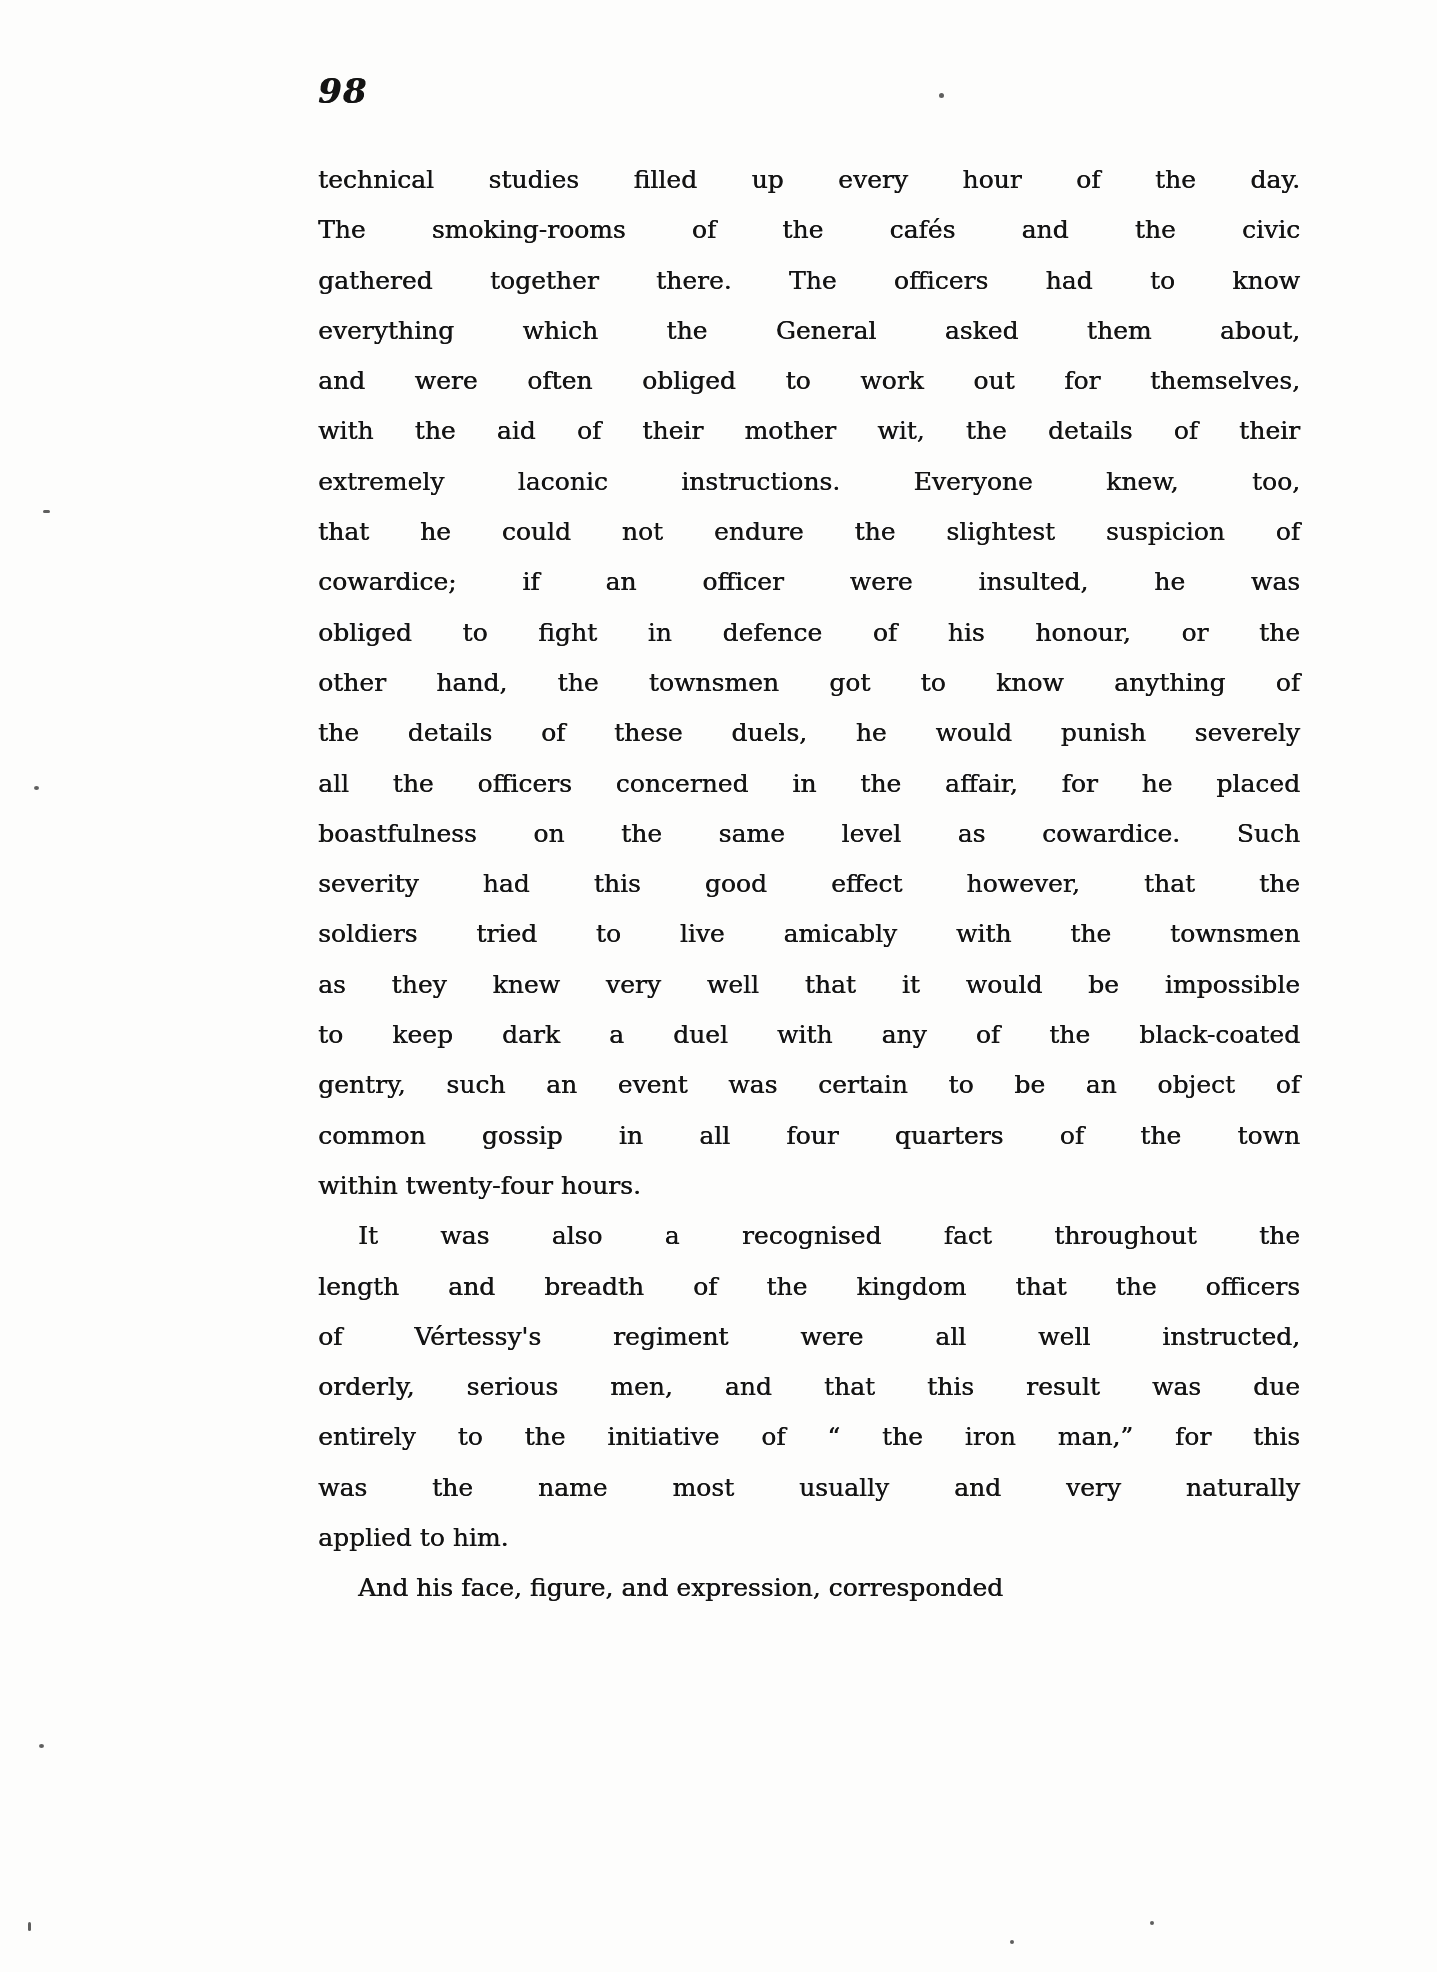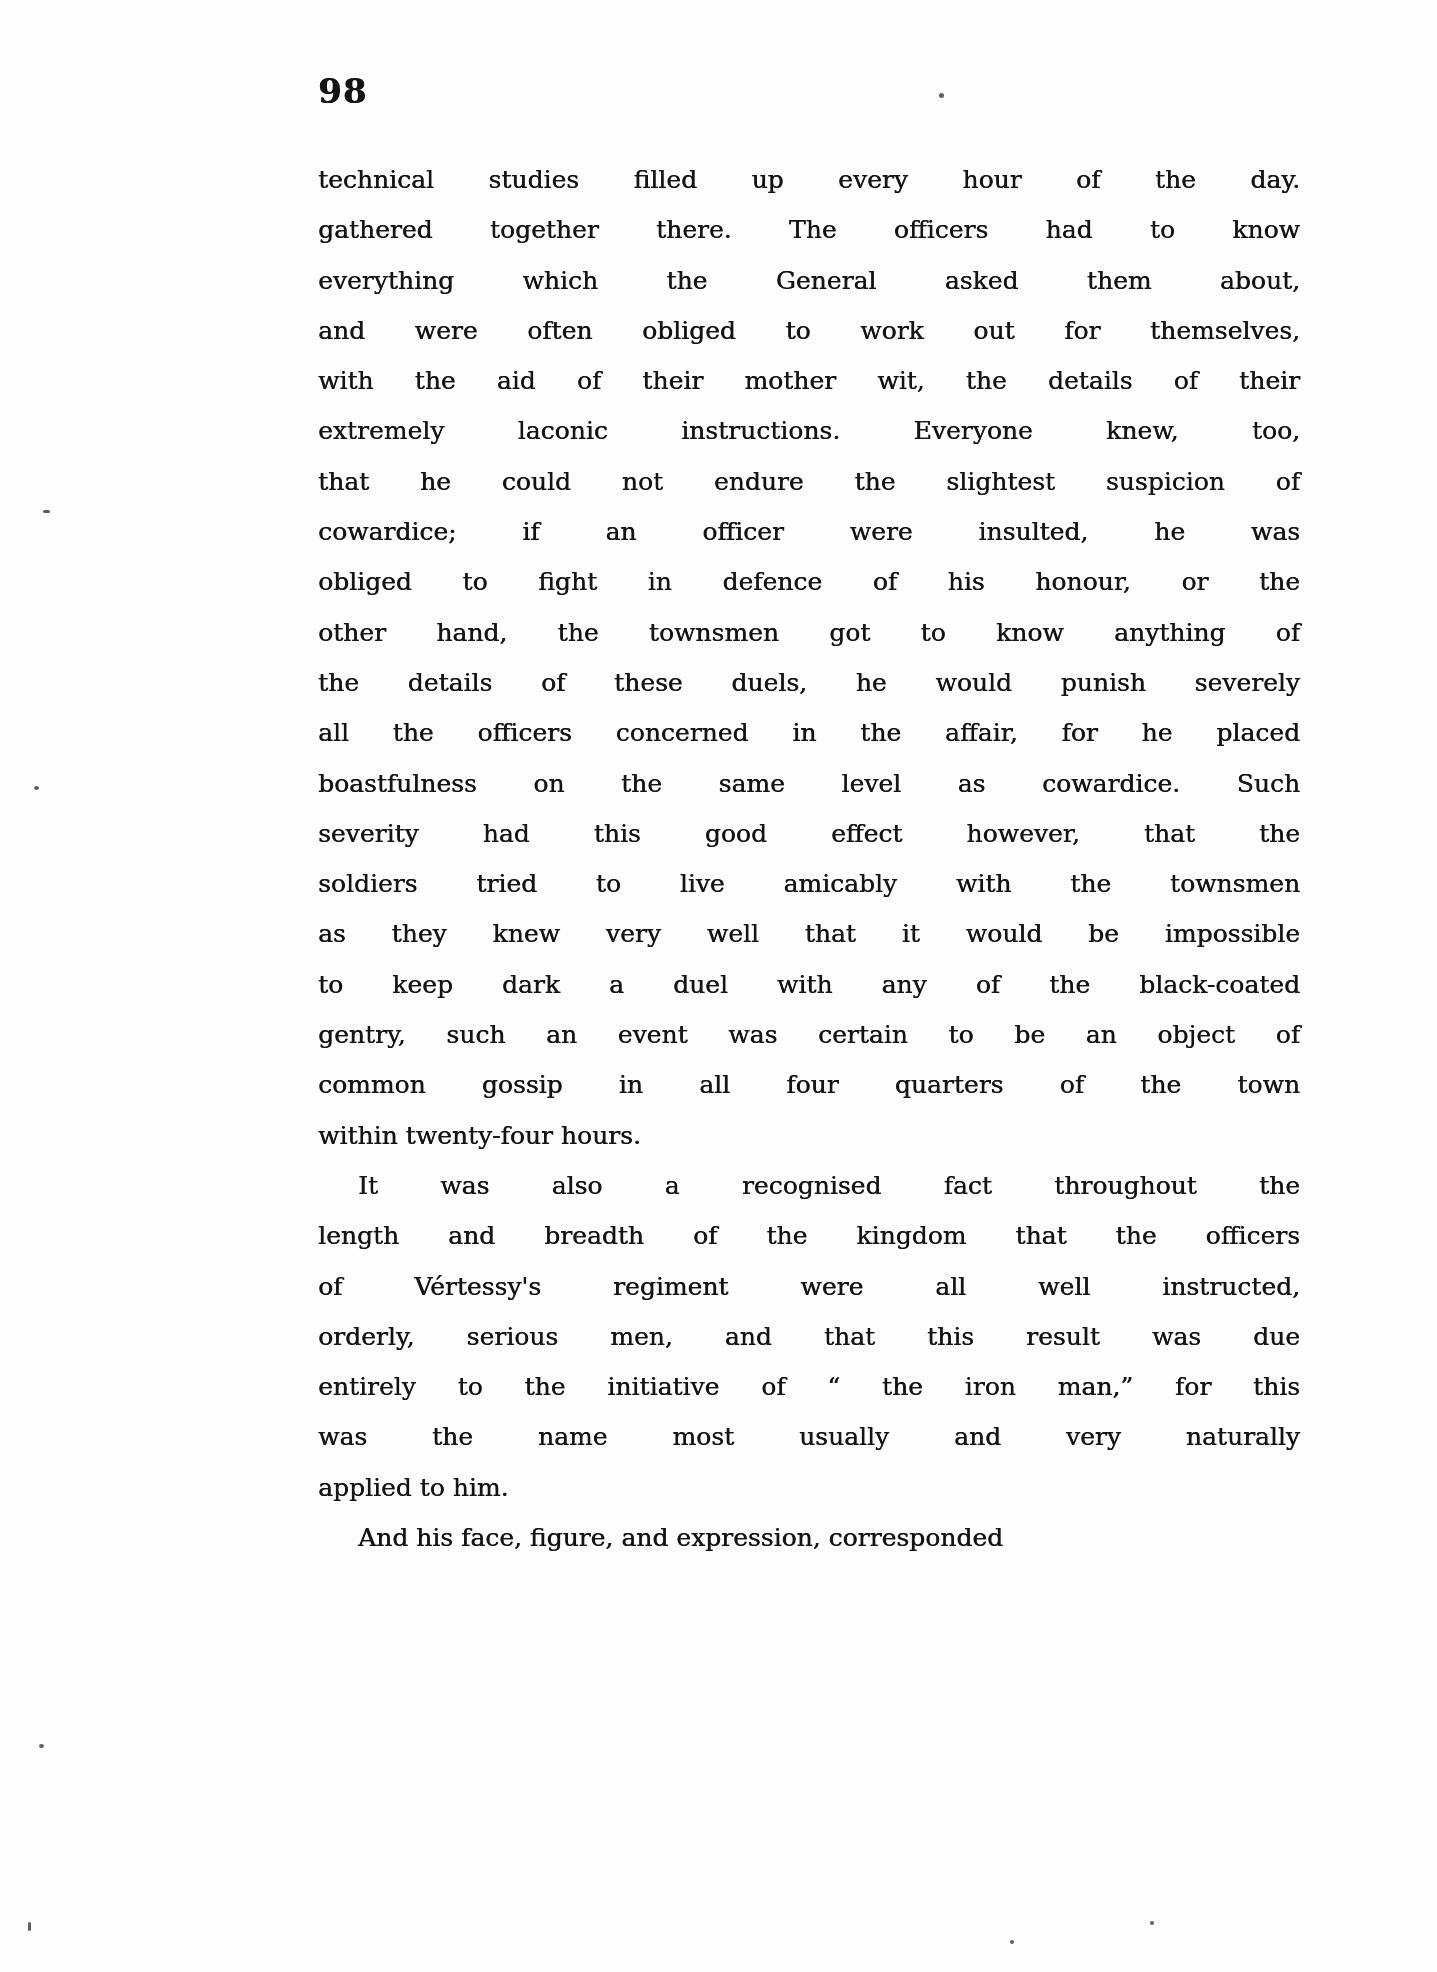--- a/index.html
+++ b/index.html
@@ -28,20 +28,21 @@
     height: 52px;
   }
   .page-number {
     position: absolute;
     left: 0;
     top: 9px;
     font-size: 34px;
     font-weight: 700;
     letter-spacing: 1px;
     text-shadow: 0.5px 0 0 currentColor;
+    font-style: italic;
   }
   .header-title {
     position: absolute;
     left: 0;
     right: 0;
     top: 0;
     text-align: center;
     font-size: 36px;
     font-weight: 700;
     letter-spacing: 2px;
@@ -82,20 +83,21 @@
 
 <div class="page">
 
   <div class="running-header">
     <span class="page-number">98</span>
   </div>
 
   <div class="text-block">
       <div class="par">
         <div class="line">technical studies filled up every hour of the day.</div>
+        <div class="line">The smoking-rooms of the cafés and the civic</div>
         <div class="line">gathered together there.  The officers had to know</div>
         <div class="line">everything which the General asked them about,</div>
         <div class="line">and were often obliged to work out for themselves,</div>
         <div class="line">with the aid of their mother wit, the details of their</div>
         <div class="line">extremely laconic instructions.  Everyone knew, too,</div>
         <div class="line">that he could not endure the slightest suspicion of</div>
         <div class="line">cowardice; if an officer were insulted, he was</div>
         <div class="line">obliged to fight in defence of his honour, or the</div>
         <div class="line">other hand, the townsmen got to know anything of</div>
         <div class="line">the details of these duels, he would punish severely</div>

